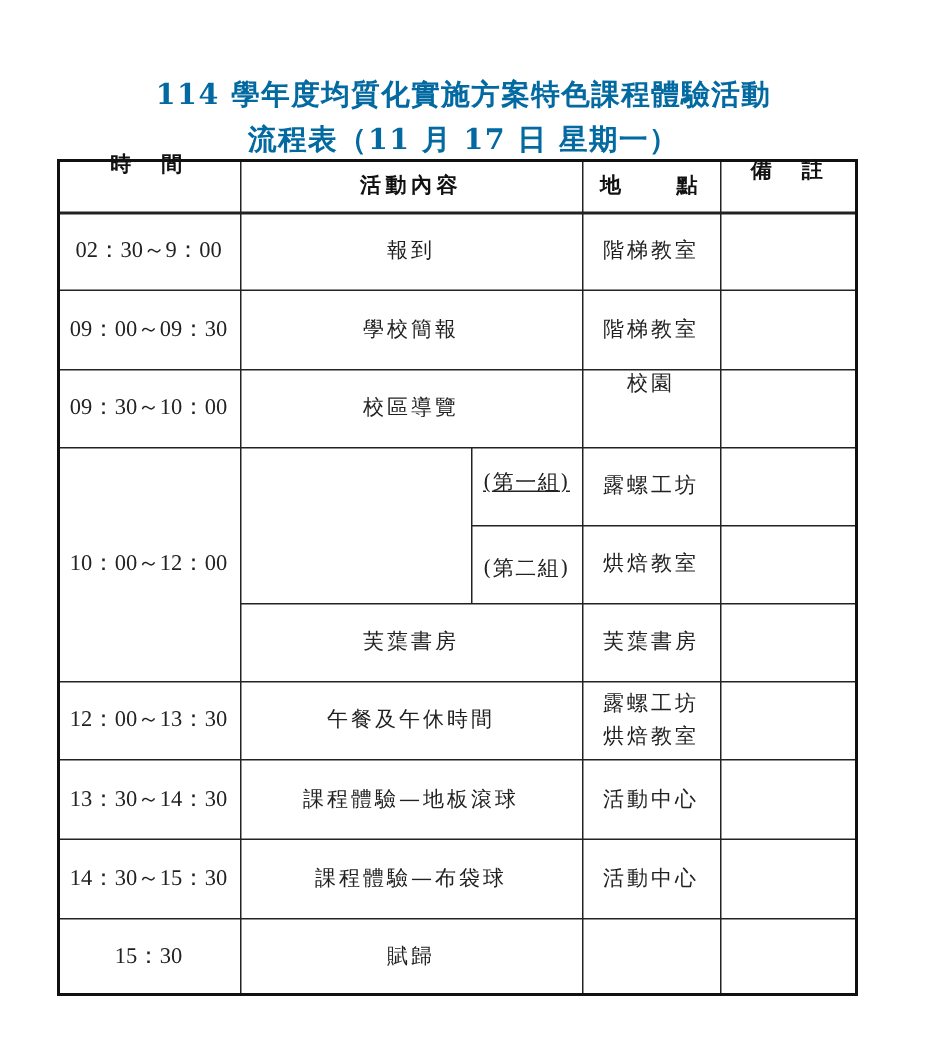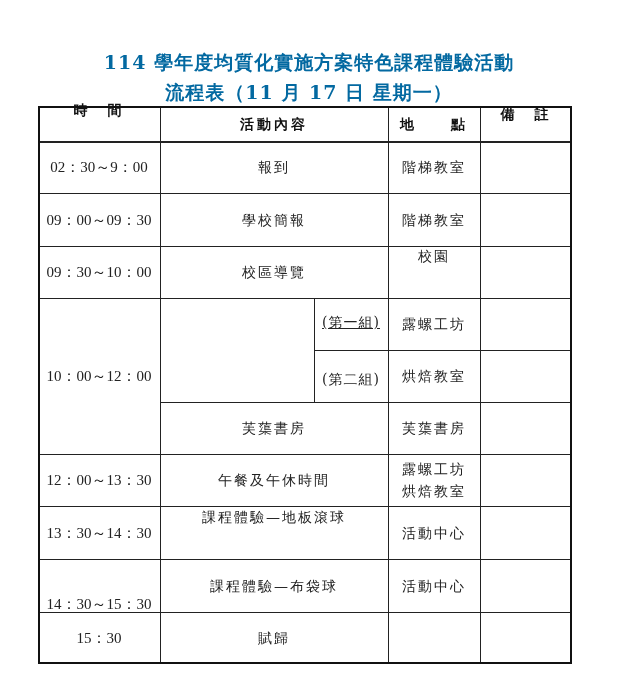--- a/index.html
+++ b/index.html
@@ -72,25 +72,25 @@
 
   <div class="cell time" style="left:38px;top:454px;width:122px;height:52px;">12：00～13：30</div>
   <div class="cell" style="left:160px;top:454px;width:228px;height:52px;">午餐及午休時間</div>
   <div class="cell multi" style="left:388px;top:454px;width:92px;height:52px;">
     <span>露螺工坊</span>
     <span>烘焙教室</span>
   </div>
   <div class="cell" style="left:480px;top:454px;width:92px;height:52px;"></div>
 
   <div class="cell time" style="left:38px;top:506px;width:122px;height:53px;">13：30～14：30</div>
-  <div class="cell" style="left:160px;top:490px;width:228px;height:53px;">課程體驗—地板滾球</div>
+  <div class="cell" style="left:160px;top:506px;width:228px;height:53px;">課程體驗—地板滾球</div>
   <div class="cell" style="left:388px;top:506px;width:92px;height:53px;">活動中心</div>
   <div class="cell" style="left:480px;top:506px;width:92px;height:53px;"></div>
 
-  <div class="cell time" style="left:38px;top:559px;width:122px;height:53px;margin-top:18px;">14：30～15：30</div>
+  <div class="cell time" style="left:38px;top:559px;width:122px;height:53px;">14：30～15：30</div>
   <div class="cell" style="left:160px;top:559px;width:228px;height:53px;">課程體驗—布袋球</div>
   <div class="cell" style="left:388px;top:559px;width:92px;height:53px;">活動中心</div>
   <div class="cell" style="left:480px;top:559px;width:92px;height:53px;"></div>
 
   <div class="cell time" style="left:38px;top:612px;width:122px;height:52px;">15：30</div>
   <div class="cell" style="left:160px;top:612px;width:228px;height:52px;">賦歸</div>
   <div class="cell" style="left:388px;top:612px;width:92px;height:52px;"></div>
   <div class="cell" style="left:480px;top:612px;width:92px;height:52px;"></div>
 
   <div class="hline" style="left:38px;top:141px;width:534px;border-top-width:2px;"></div>

